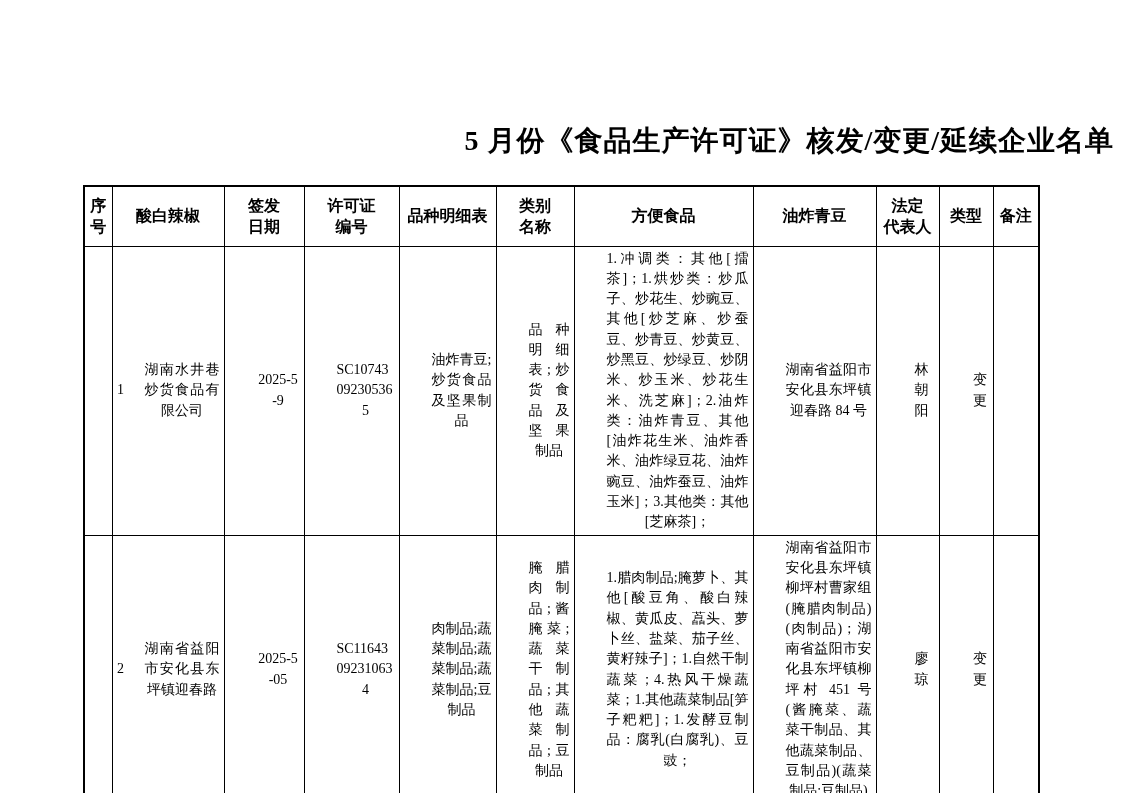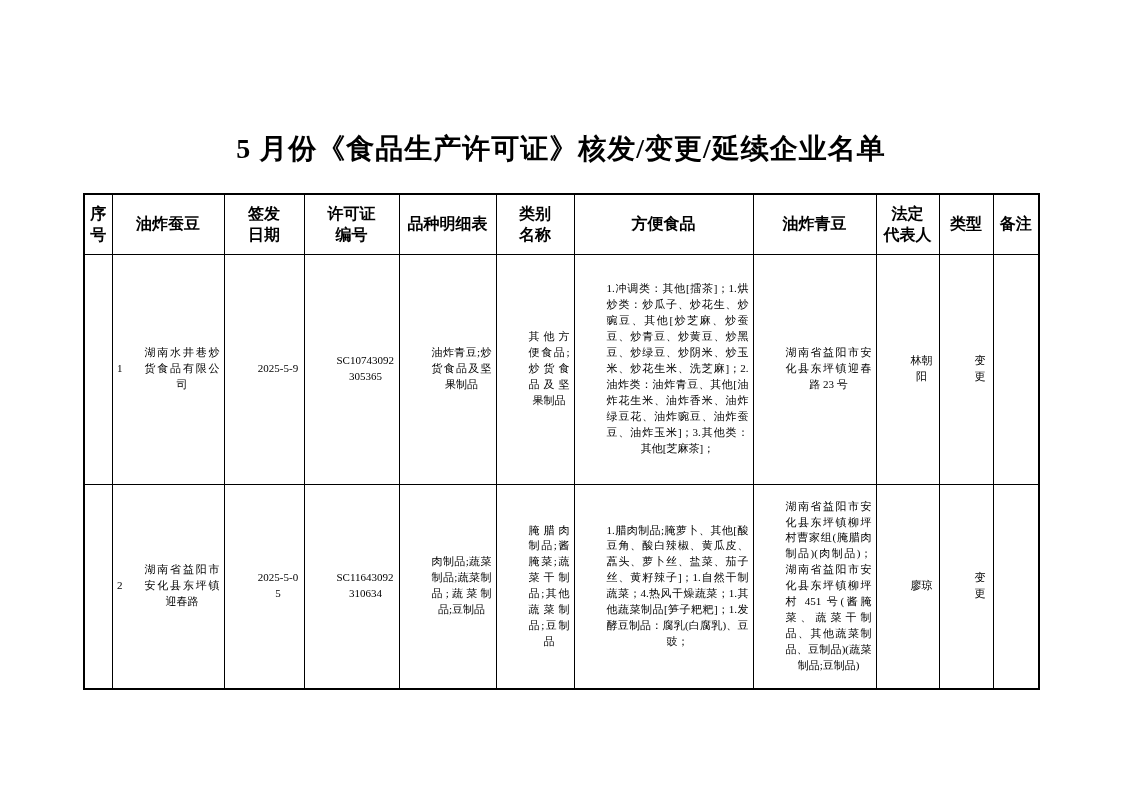--- a/index.html
+++ b/index.html
@@ -13,23 +13,23 @@
     font-family: "Liberation Serif", "DejaVu Serif", serif;
     color: #000;
     overflow: hidden;
   }
   .page {
     width: 1122px;
     height: 793px;
     position: relative;
   }
   .doc-title {
-    margin: 16px;
+    margin: 8px;
     padding-top: 112px;
-    text-align: center;
+    text-align: right;
     font-size: 28px;
     font-weight: bold;
     letter-spacing: 1px;
     line-height: 42px;
     font-family: "Liberation Serif", "DejaVu Serif", serif;
   }
   table.license-table {
     border-collapse: collapse;
     table-layout: fixed;
     width: 955px;
@@ -48,21 +48,21 @@
   .license-table tr.row-0 { height: 230px; }
   .license-table tr.row-1 { height: 205px; }
   .license-table th {
     font-size: 16px;
     font-weight: bold;
     text-align: center;
     white-space: pre-line;
     line-height: 1.35;
   }
   .license-table td {
-    font-size: 11px;
+    font-size: 14px;
     line-height: 1.45;
     text-align: justify;
     text-align-last: center;
     text-justify: inter-character;
     padding-left: 32px;
   }
   td.nowrap { text-align: center; }
 </style>
 </head>
 <body>
@@ -82,21 +82,21 @@
       <col style="width:179px">
       <col style="width:123px">
       <col style="width:63px">
       <col style="width:54px">
       <col style="width:46px">
     </colgroup>
     <thead>
       <tr>
         <th>序
 号</th>
-        <th>油炸蚕豆</th>
+        <th>酸白辣椒</th>
         <th>签发
 日期</th>
         <th>许可证
 编号</th>
         <th>品种明细表</th>
         <th>类别
 名称</th>
         <th>方便食品</th>
         <th>油炸青豆</th>
         <th>法定
@@ -105,23 +105,23 @@
         <th>备注</th>
       </tr>
     </thead>
     <tbody>
       <tr class="row-0">
         <td class="nowrap">1</td>
         <td>湖南水井巷炒货食品有限公司</td>
         <td class="nowrap">2025-5-9</td>
         <td>SC10743092305365</td>
         <td>油炸青豆;炒货食品及坚果制品</td>
-        <td>其他方便食品;炒货食品及坚果制品</td>
+        <td>品种明细表;炒货食品及坚果制品</td>
         <td>1.冲调类：其他[擂茶]；1.烘炒类：炒瓜子、炒花生、炒豌豆、其他[炒芝麻、炒蚕豆、炒青豆、炒黄豆、炒黑豆、炒绿豆、炒阴米、炒玉米、炒花生米、洗芝麻]；2.油炸类：油炸青豆、其他[油炸花生米、油炸香米、油炸绿豆花、油炸豌豆、油炸蚕豆、油炸玉米]；3.其他类：其他[芝麻茶]；</td>
-        <td>湖南省益阳市安化县东坪镇迎春路 23 号</td>
+        <td>湖南省益阳市安化县东坪镇迎春路 84 号</td>
         <td class="nowrap">林朝阳</td>
         <td class="nowrap">变更</td>
         <td class="nowrap"></td>
       </tr>
       <tr class="row-1">
         <td class="nowrap">2</td>
         <td>湖南省益阳市安化县东坪镇迎春路</td>
         <td class="nowrap">2025-5-05</td>
         <td>SC11643092310634</td>
         <td>肉制品;蔬菜制品;蔬菜制品;蔬菜制品;豆制品</td>

